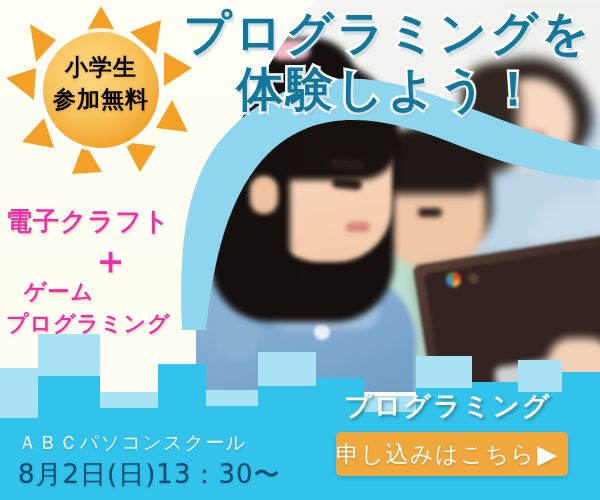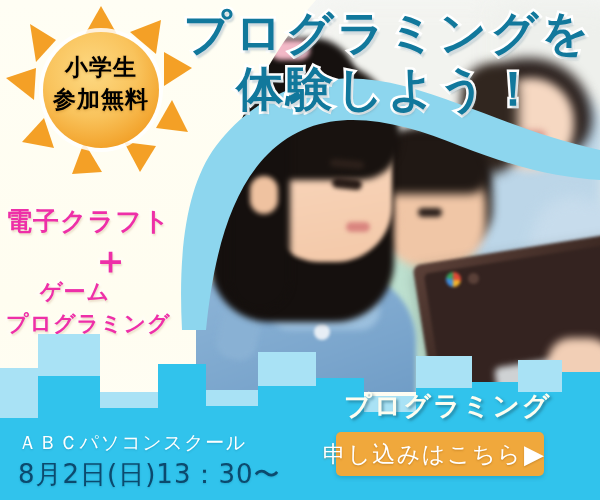--- a/index.html
+++ b/index.html
@@ -96,21 +96,21 @@
 
   
   .course{position:absolute;left:0;top:204px;width:210px;}
   .course-line{
     color:#ee2fa8;font-weight:700;letter-spacing:1px;
     -webkit-text-stroke:5px #fffdf4;paint-order:stroke fill;
     text-shadow:1px 2px 2px rgba(200,170,120,.35);
   }
   .c1{font-size:26px;padding-left:6px;}
   .c-plus{font-size:38px;text-align:center;padding-left:12px;margin-top:2px;line-height:1;}
-  .c2{font-size:22px;padding-left:40px;margin-top:-2px;}
+  .c2{font-size:22px;padding-left:24px;margin-top:-2px;}
   .c3{font-size:22px;padding-left:6px;margin-top:2px;}
 
   
   .pixels{position:absolute;left:0;top:318px;width:600px;height:108px;}
   .px{position:absolute;bottom:0;}
 
   
   .footer{position:absolute;left:0;bottom:0;width:600px;height:82px;background:#31c3ec;}
   .school{
     position:absolute;left:18px;bottom:44px;color:#ffffff;
@@ -121,23 +121,23 @@
     position:absolute;left:18px;bottom:8px;color:#0c4a6e;
     font-size:26px;letter-spacing:1px;font-weight:400;
     text-shadow:0 1px 2px rgba(0,90,120,.25);white-space:nowrap;
   }
   .special{
     position:absolute;left:344px;top:388px;color:#fdfdf0;
     font-size:27px;font-weight:700;letter-spacing:2px;
     text-shadow:2px 2px 3px rgba(30,90,110,.55);white-space:nowrap;
   }
   .cta{
-    position:absolute;left:336px;top:432px;width:208px;height:44px;
+    position:absolute;left:336px;top:432px;width:232px;height:44px;
     background:#f0a83c;border-radius:5px;border:none;
-    display:flex;align-items:center;justify-content:flex-end;gap:2px;
+    display:flex;align-items:center;justify-content:flex-start;gap:2px;
     box-shadow:0 2px 4px rgba(0,80,110,.22);cursor:pointer;
   }
   .cta-label{
     color:#ffffff;font-size:23px;font-weight:500;letter-spacing:1.5px;
     text-shadow:0 1px 2px rgba(150,90,10,.45);white-space:nowrap;
   }
   .cta-arrow{color:#ffffff;font-size:26px;line-height:1;text-shadow:0 1px 2px rgba(150,90,10,.45);}
 </style>
 </head>
 <body>

